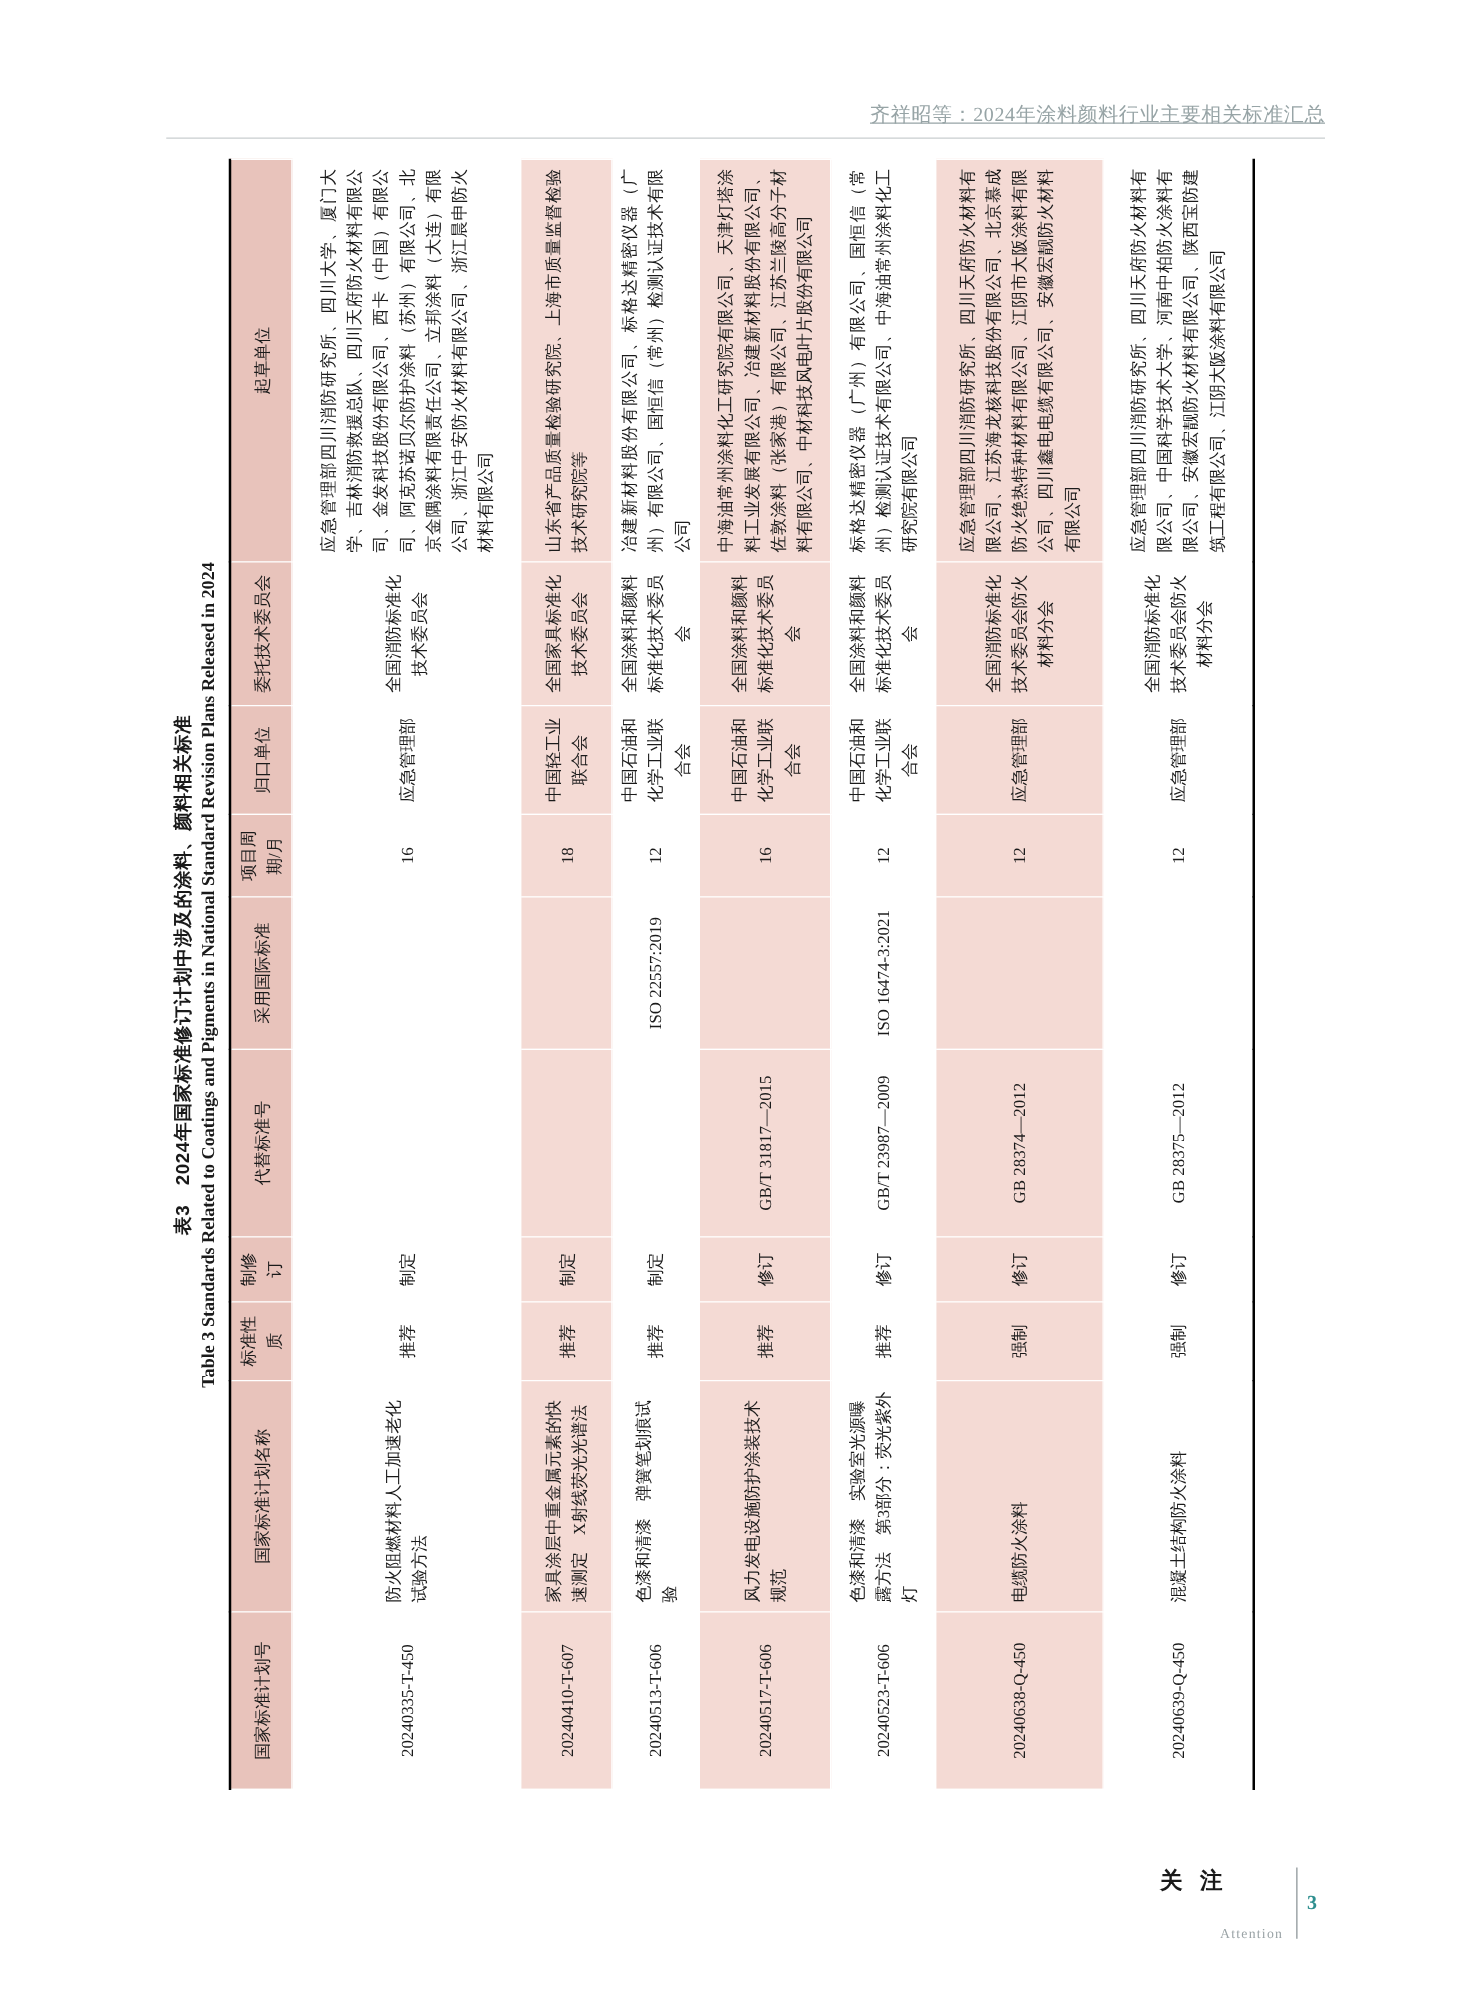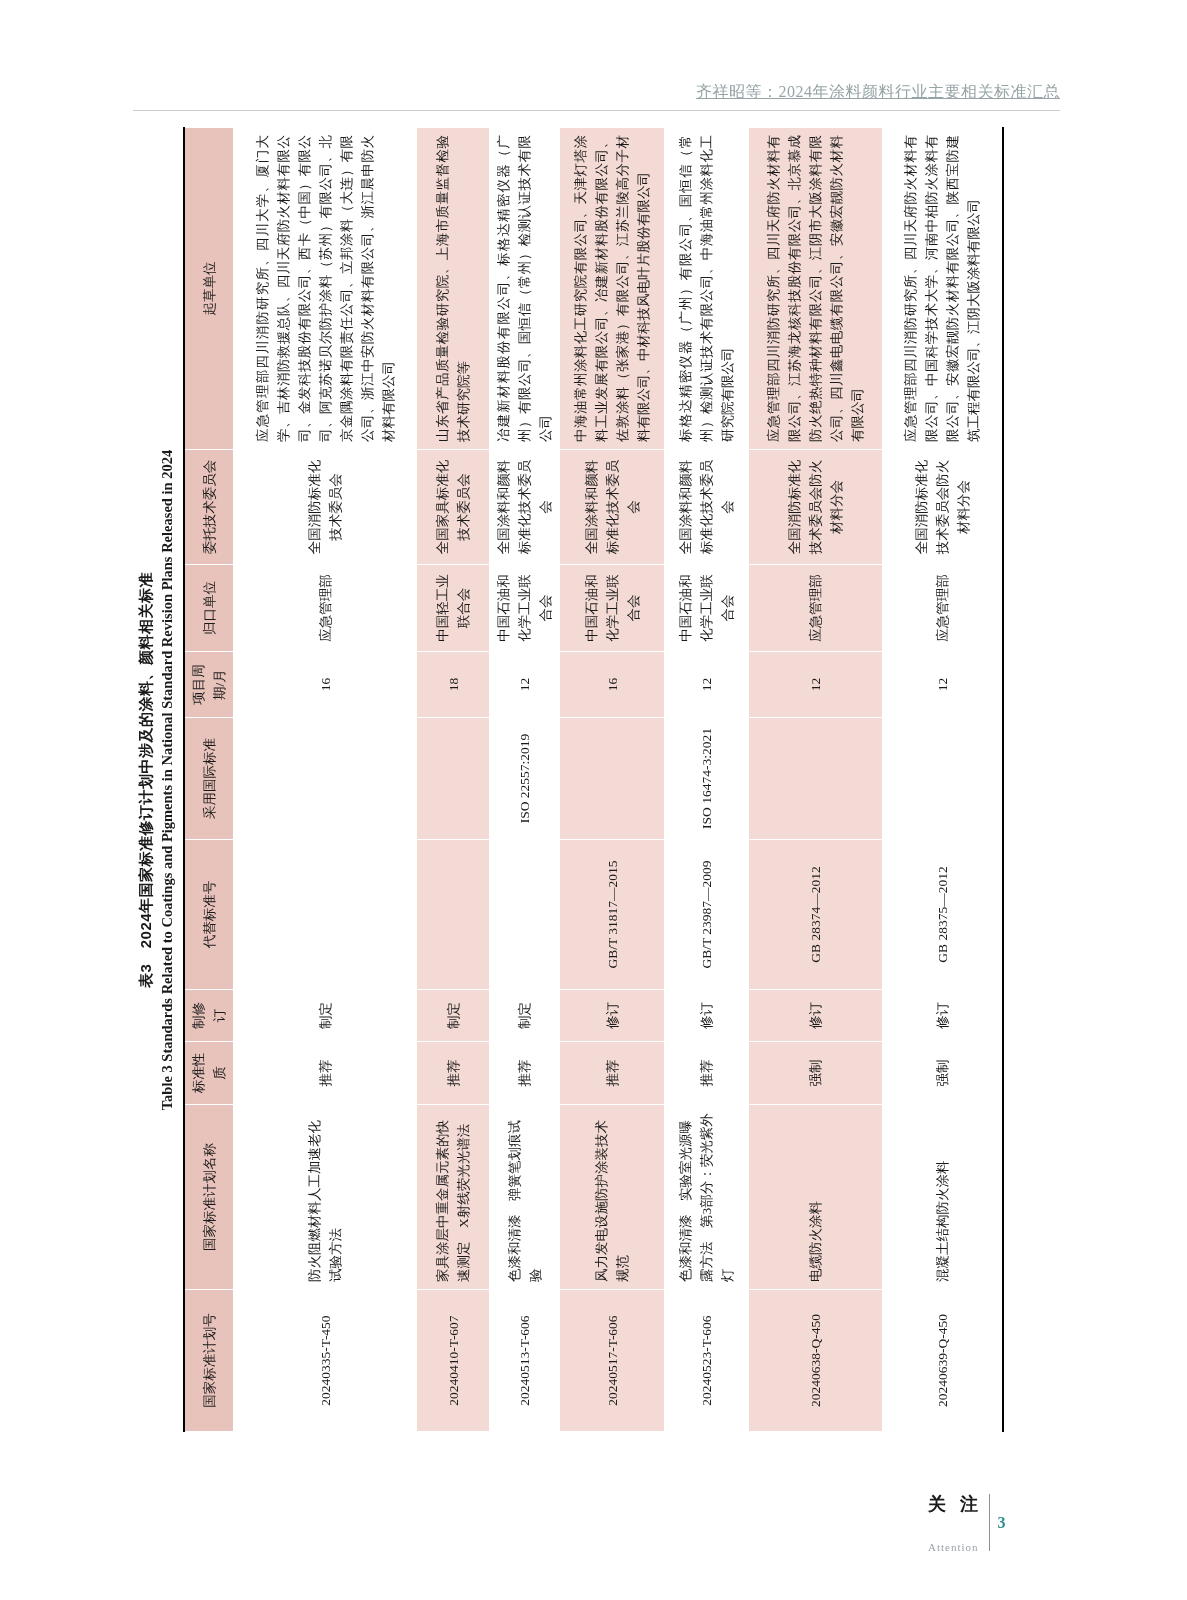--- a/index.html
+++ b/index.html
@@ -97,20 +97,21 @@
     font-weight:bold;
     font-size:18px;
     letter-spacing:14px;
     margin-right:-14px;
     white-space:nowrap;
   }
   .footer-section-en{
     font-size:11px;
     color:#9aa3a6;
     letter-spacing:1px;
+    margin-left:48px;
   }
   .footer-divider{
     width:1px; background:#8a9396;
     margin:2px 8px 2px 0;
   }
   .footer-page-num{
     font-size:16px; font-weight:bold;
     color:var(--page-num-color);
     align-self:center;
   }

